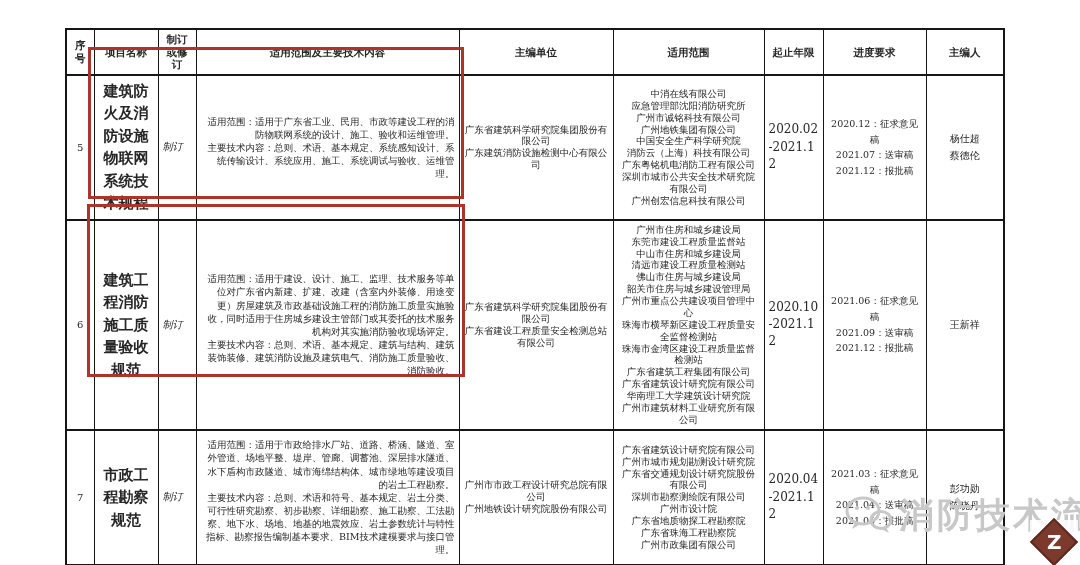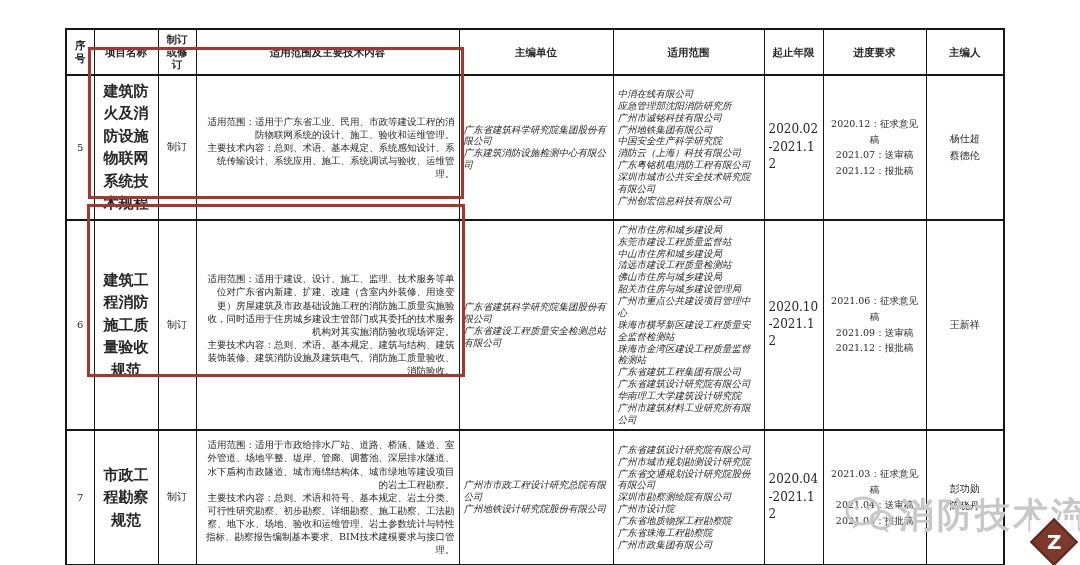--- a/index.html
+++ b/index.html
@@ -25,23 +25,23 @@
   .doc-table thead th{
     font-size:10.5px;font-weight:bold;text-align:center;
     border-bottom:2px solid #161616;line-height:1.2;
   }
   .doc-table tbody tr{border-top:2px solid #161616;}
   .row-5{height:145px;}
   .row-6{height:210px;}
   .row-7{height:135px;}
   .c-no{text-align:center;font-size:10px;}
   .c-name{text-align:center;font-size:15px;line-height:1.5;padding-left:5px;white-space:pre-line;font-weight:bold;}
-  .c-type{text-align:center;font-size:10px;}
+  .c-type{font-size:10px;font-style:italic;}
   .c-scope{text-align:right;font-size:9.5px;line-height:1.38;white-space:pre-line;padding:4px 5px;}
-  .c-units{text-align:left;font-size:9.5px;line-height:1.25;white-space:pre-line;padding:4px 5px;font-style:italic;}
+  .c-units{text-align:center;font-size:9.5px;line-height:1.25;white-space:pre-line;padding:4px 5px;}
   .c-period{text-align:left;font-size:12px;line-height:1.45;overflow-wrap:anywhere;}
   .c-progress{text-align:center;font-size:9.5px;line-height:1.65;white-space:pre-line;padding:3px 3px;}
   .c-editors{text-align:center;font-size:10px;line-height:1.7;white-space:pre-line;margin-left:28px;}
   
   .hl-box{position:absolute;border:3px solid #ab352c;background:transparent;pointer-events:none;}
   .hl-box-1{left:88px;top:47px;width:370px;height:146px;}
   .hl-box-2{left:87px;top:204px;width:372px;height:167px;}
   
   .wm-stream{
     position:absolute;left:845px;top:492px;display:flex;align-items:center;gap:6px;
@@ -151,21 +151,21 @@
       <td class="c-progress">2021.06：征求意见稿
 2021.09：送审稿
 2021.12：报批稿</td>
       <td class="c-editors">王新祥</td>
     </tr>
     <tr class="row-7">
       <td class="c-no">7</td>
       <td class="c-name">市政工程勘察规范</td>
       <td class="c-type">制订</td>
       <td class="c-scope">适用范围：适用于市政给排水厂站、道路、桥涵、隧道、室外管道、场地平整、堤岸、管廊、调蓄池、深层排水隧道、水下盾构市政隧道、城市海绵结构体、城市绿地等建设项目的岩土工程勘察。
-主要技术内容：总则、术语和符号、基本规定、岩土分类、可行性研究勘察、初步勘察、详细勘察、施工勘察、工法勘察、地下水、场地、验收和运维管理、岩土参数统计与特性指标、勘察报告编制基本要求、BIM技术建模要求与接口管理。</td>
+主要技术内容：总则、术语和符号、基本规定、岩土分类、可行性研究勘察、初步勘察、详细勘察、施工勘察、工法勘察、地下水、场地、地基的地震效应、岩土参数统计与特性指标、勘察报告编制基本要求、BIM技术建模要求与接口管理。</td>
       <td class="c-units">广州市市政工程设计研究总院有限公司
 广州地铁设计研究院股份有限公司</td>
       <td class="c-units">广东省建筑设计研究院有限公司
 广州市城市规划勘测设计研究院
 广东省交通规划设计研究院股份有限公司
 深圳市勘察测绘院有限公司
 广州市设计院
 广东省地质物探工程勘察院
 广东省珠海工程勘察院
 广州市政集团有限公司</td>

